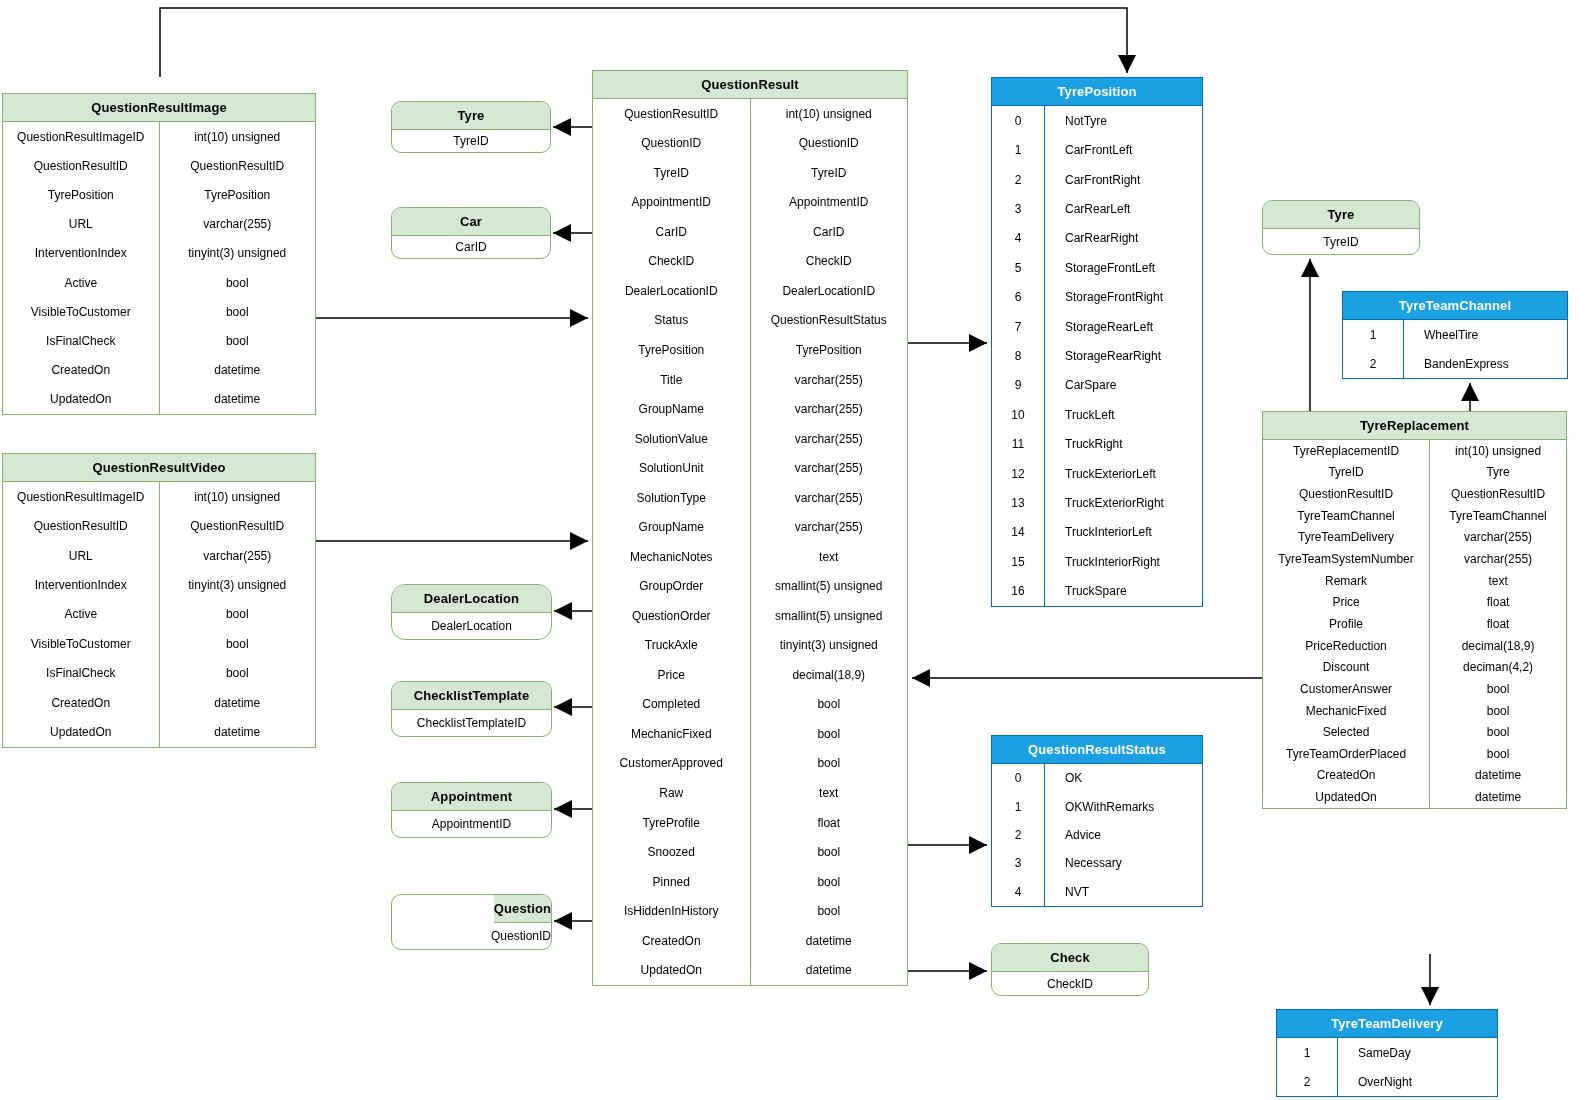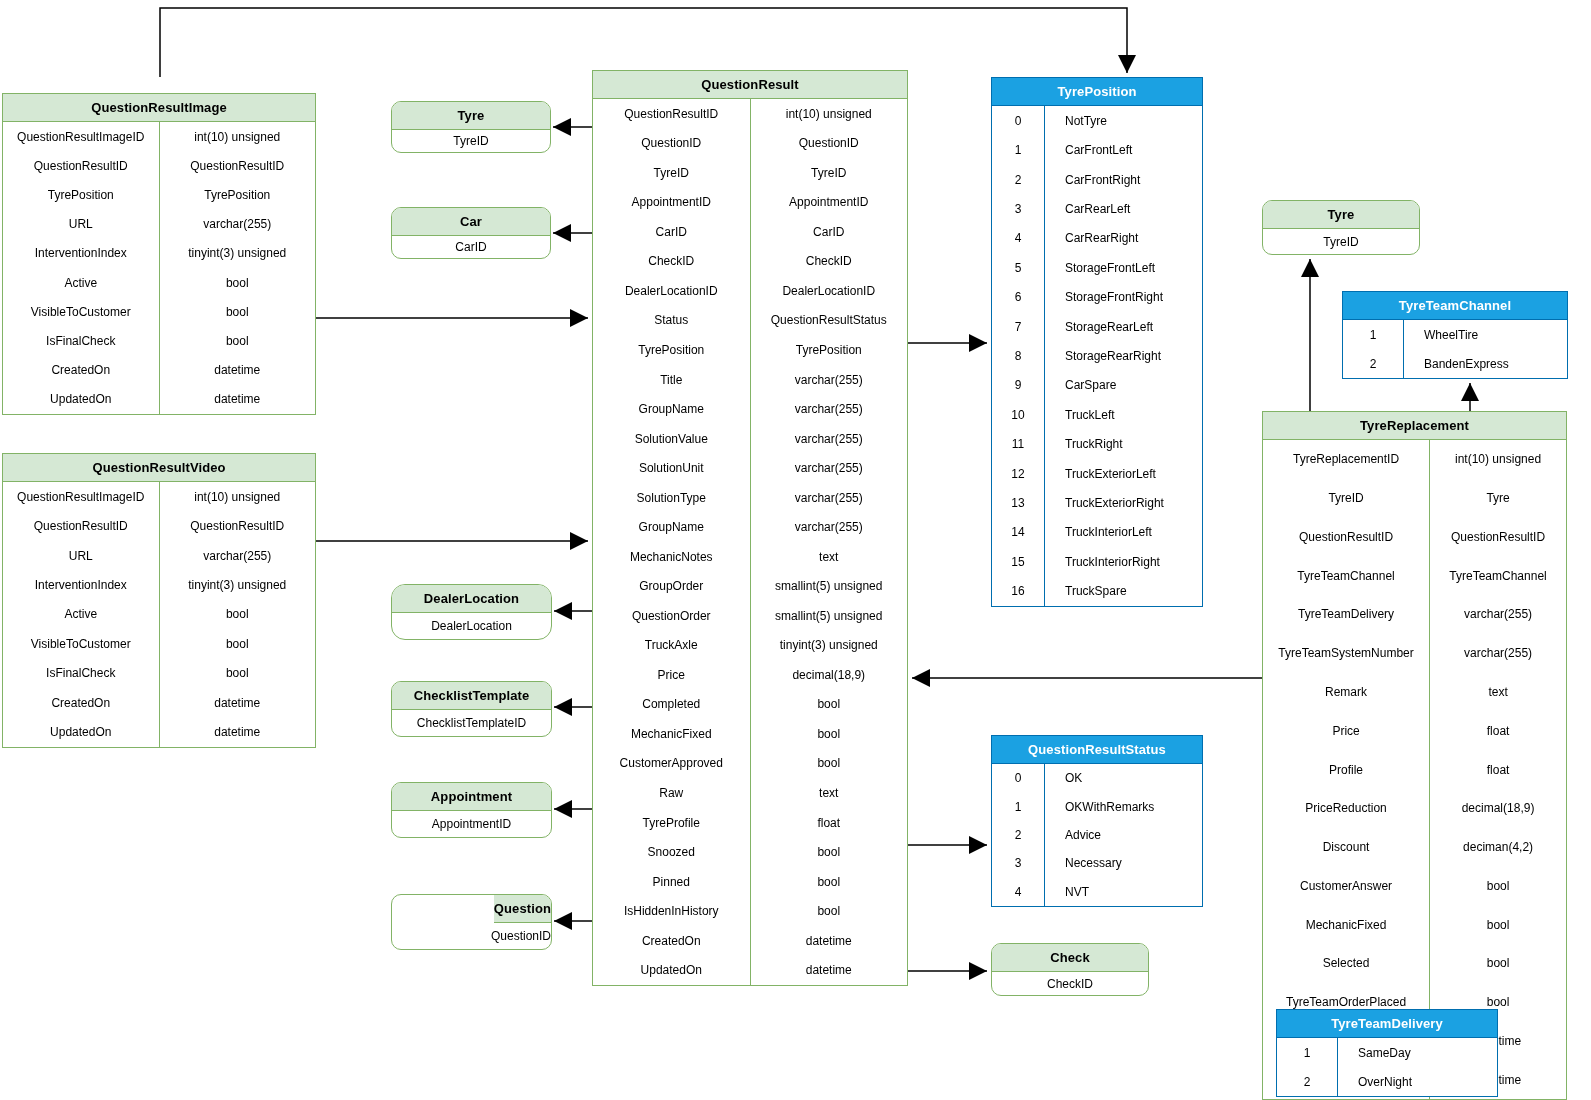--- a/index.html
+++ b/index.html
@@ -457,21 +457,21 @@
           <div class="tcell c0">1</div>
           <div class="tcell c1">WheelTire</div>
         </div>
         <div class="trow">
           <div class="tcell c0">2</div>
           <div class="tcell c1">BandenExpress</div>
         </div>
       </div>
     </div>
 
-  <div class="table green fields split55" style="left:1262px;top:411px;width:305px;height:689px;">
+  <div class="table green fields split55" style="left:1262px;top:411px;width:305px;height:398px;">
       <div class="thead">TyreReplacement</div>
       <div class="tbody">
         <div class="trow">
           <div class="tcell c0">TyreReplacementID</div>
           <div class="tcell c1">int(10) unsigned</div>
         </div>
         <div class="trow">
           <div class="tcell c0">TyreID</div>
           <div class="tcell c1">Tyre</div>
         </div>

